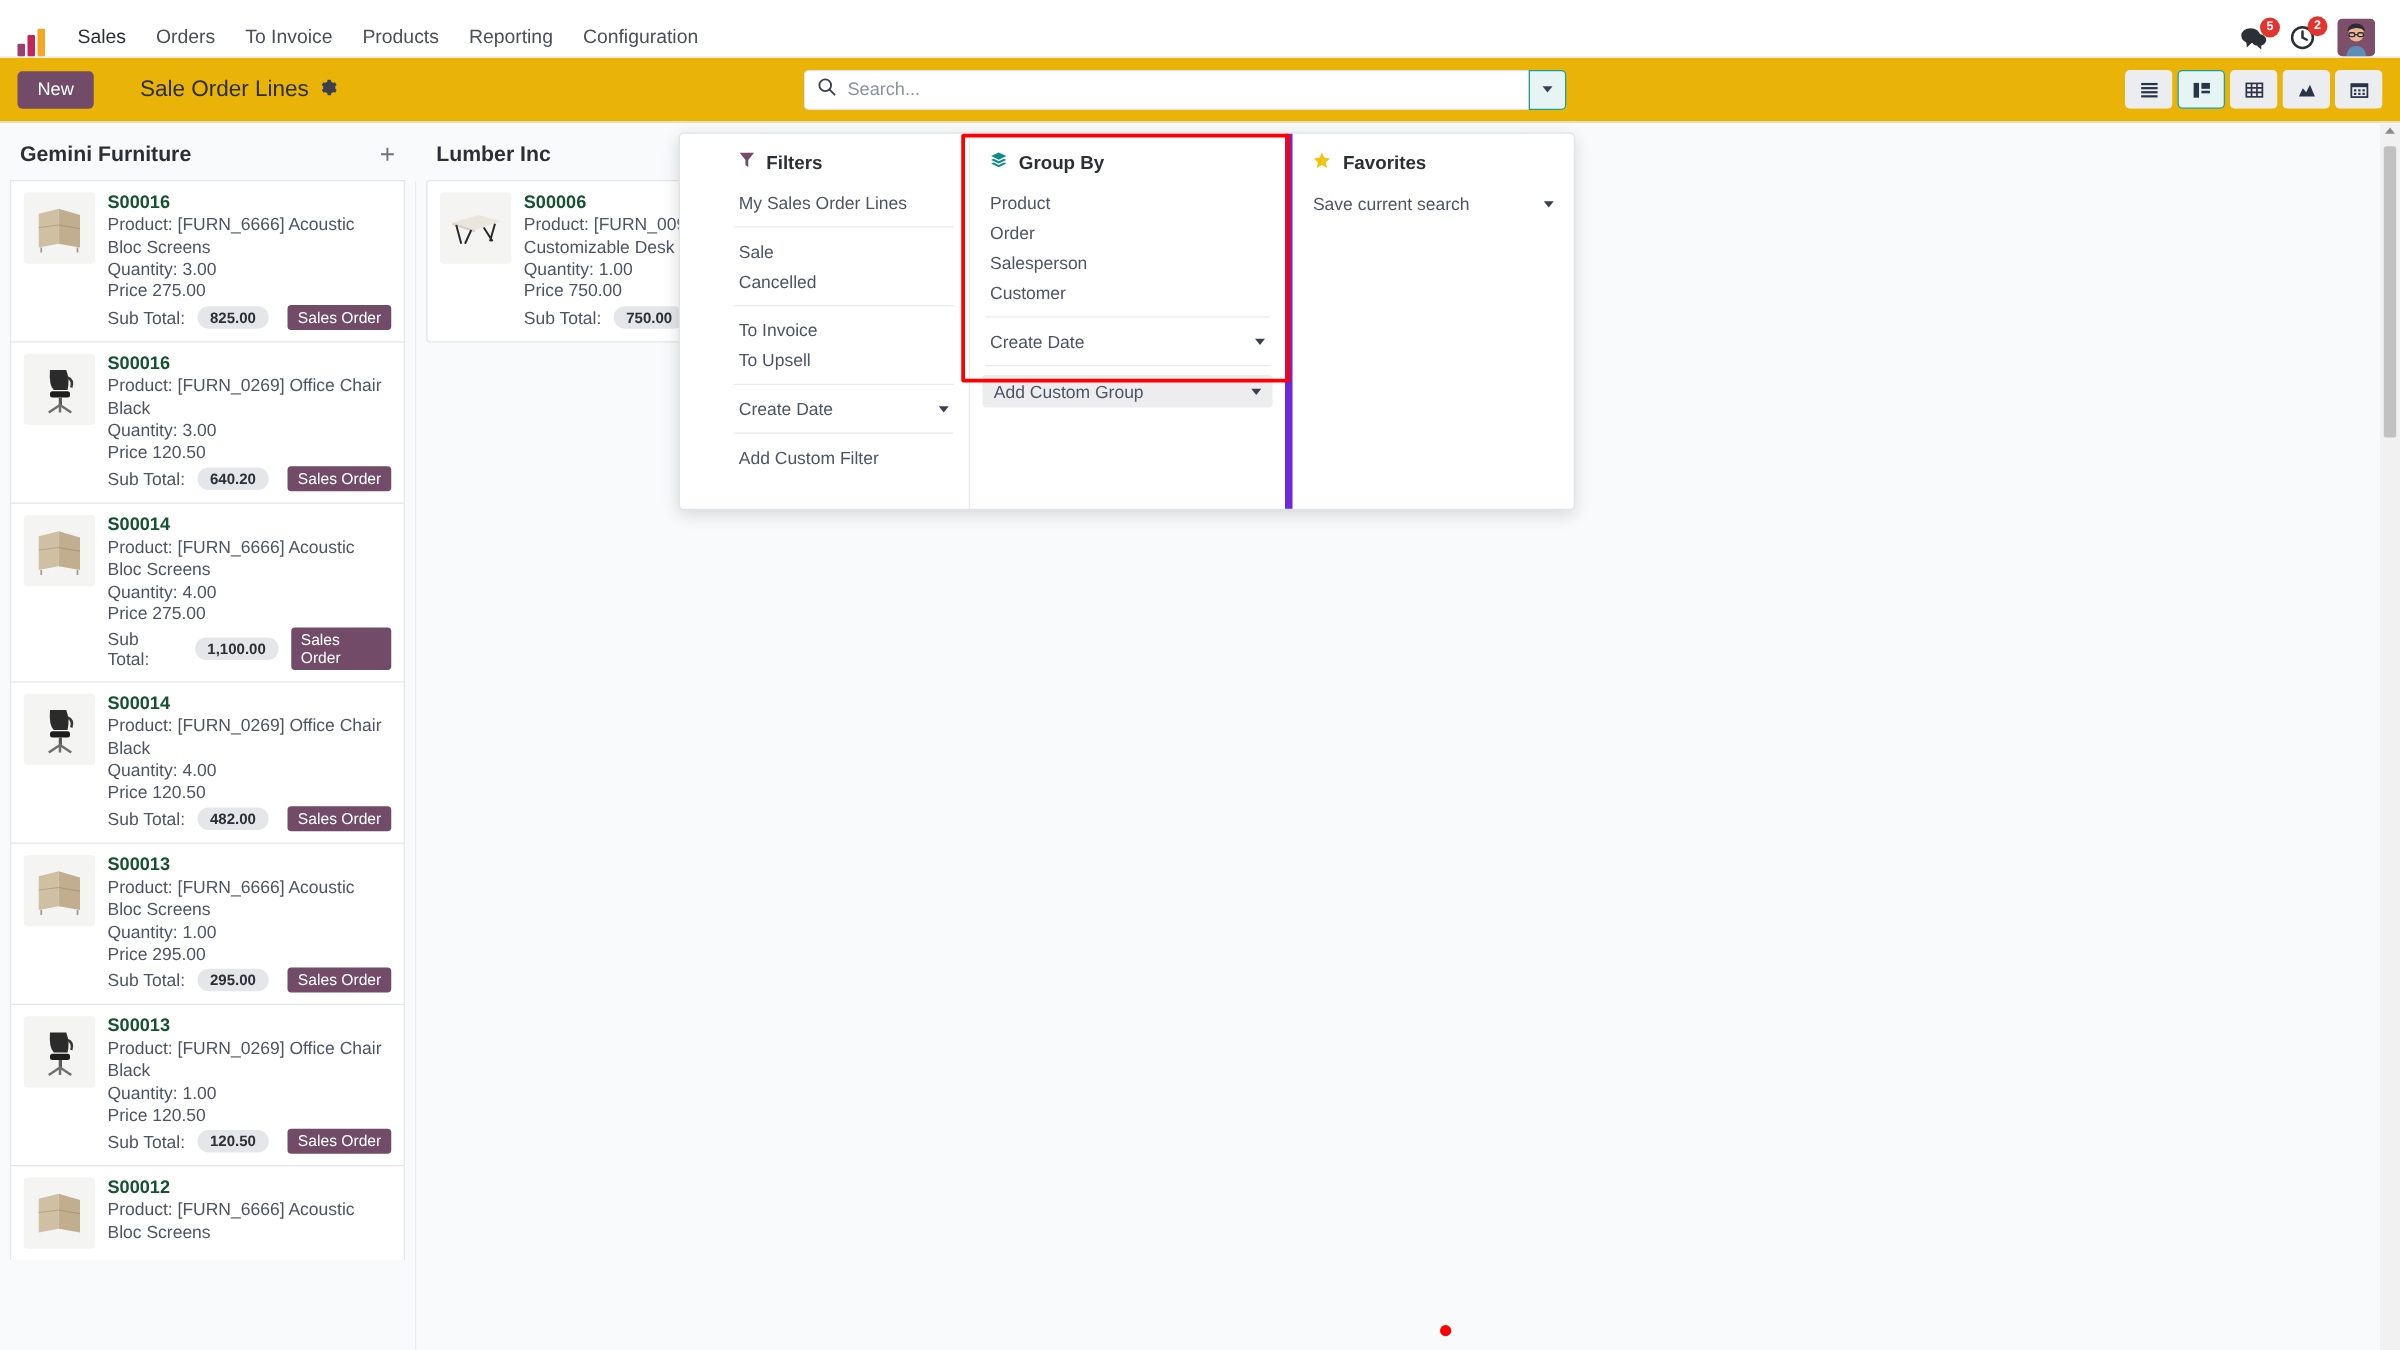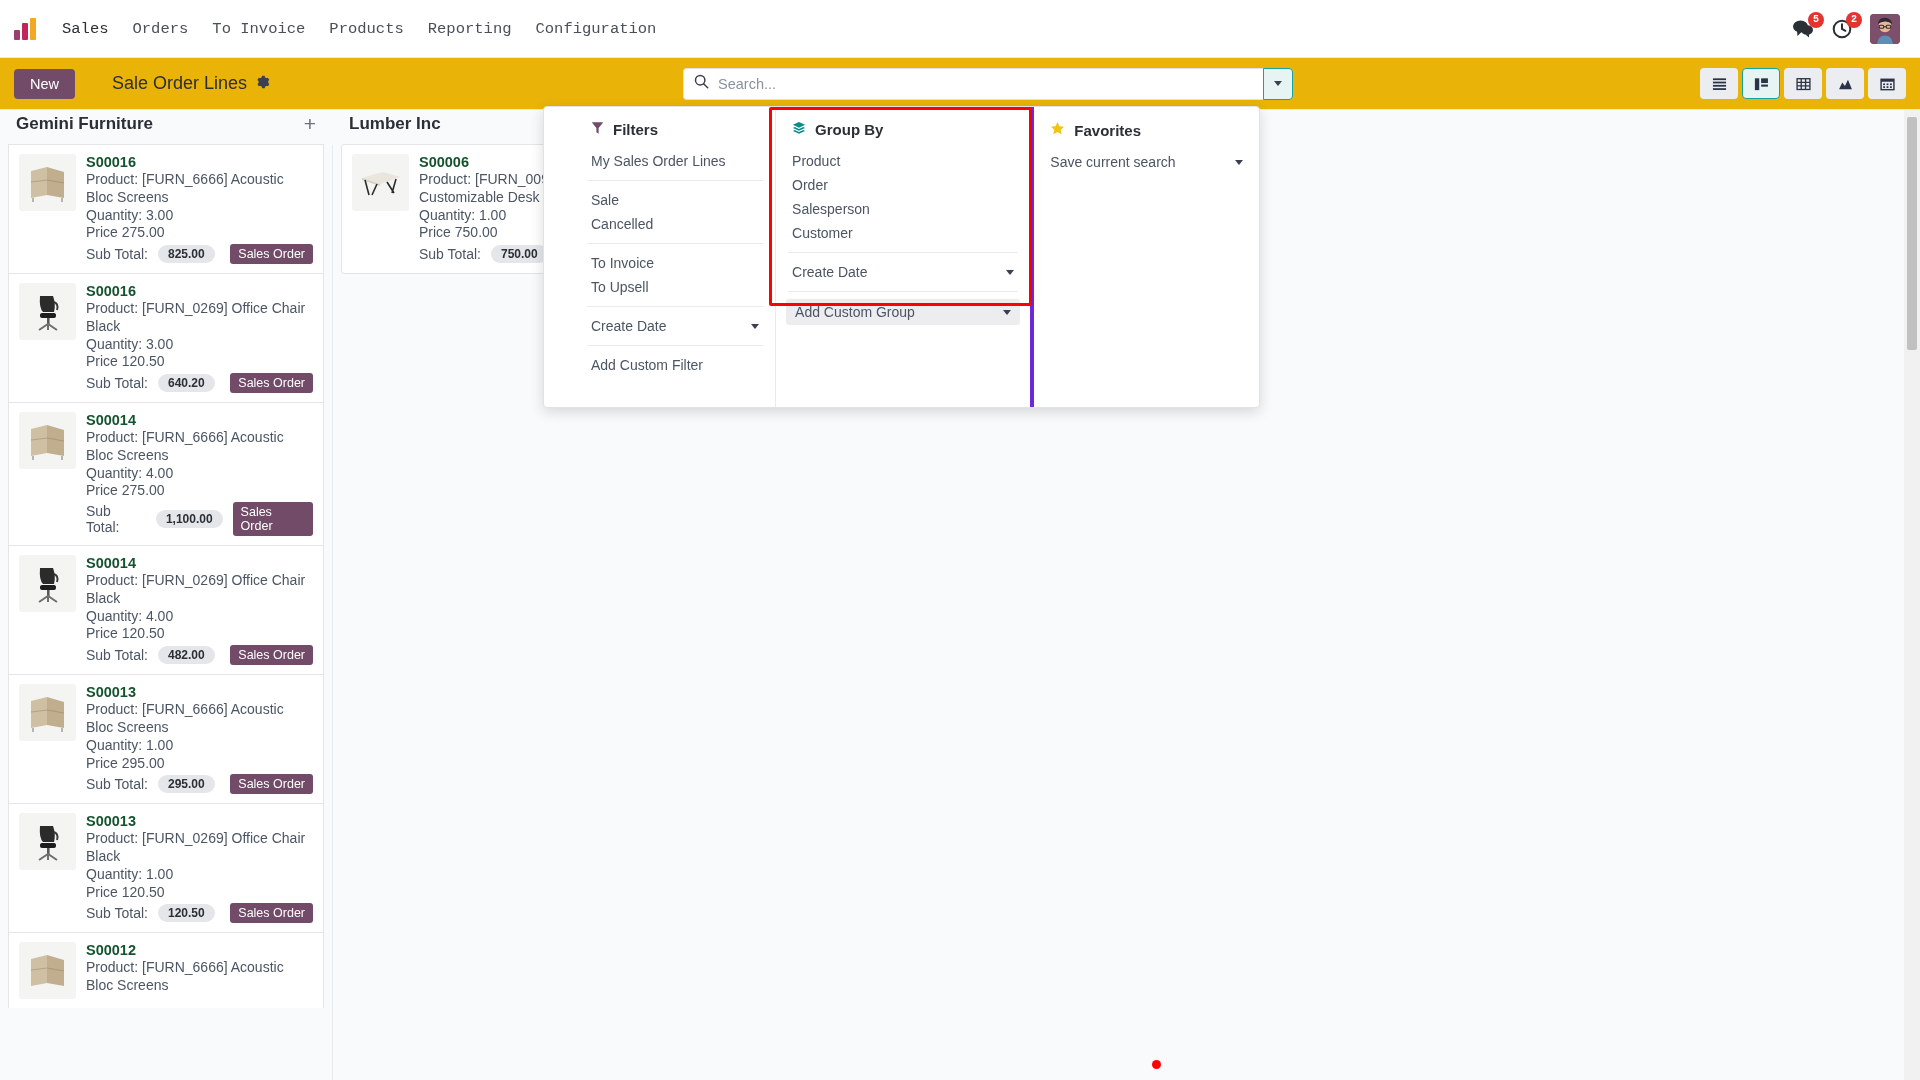--- a/index.html
+++ b/index.html
@@ -5,24 +5,24 @@
   * { box-sizing: border-box; margin: 0; padding: 0; }
   html, body {
     width: 1920px; height: 1080px;
     font-family: "Liberation Sans", sans-serif;
     background: #ffffff; overflow: hidden;
   }
   body { position: relative; }
 
   
   .navbar {
-    height: 58px; background: #ffffff;
-    display: flex; align-items: center;
+    height: 46px; background: #ffffff;
+    display: flex; align-items: flex-end;
     border-bottom: 1px solid #e7e9ed;
-    padding: 0 14px; position: relative; z-index: 5; font-family: Liberation Mono, monospace;
+    padding: 0 14px; position: relative; z-index: 5;
   }
   .brand-logo { width: 26px; height: 22px; display: flex; align-items: flex-end; gap: 2px; margin-right: 10px; }
   .brand-logo i { display: block; width: 6px; border-radius: 1px; }
   .bl1 { height: 10px; background: #9b3d6d; }
   .bl2 { height: 17px; background: #c2255c; }
   .bl3 { height: 22px; background: #f5a623; }
   .nav-item {
     font-size: 15.5px; color: #4a4f59; padding: 6px 12px;
     cursor: pointer; white-space: nowrap;
   }
@@ -46,21 +46,21 @@
     padding: 0 14px; border-bottom: 1px solid #e7e9ed;
     position: relative; z-index: 4; gap: 23px;
   }
   .btn-new {
     background: #714b67; color: #fff; border: none; border-radius: 4px;
     font-size: 14.5px; padding: 7px 16px; cursor: pointer; font-family: inherit;
   }
   .breadcrumb { font-size: 18px; color: #2b2f36; margin-left: 14px; display: flex; align-items: flex-start; gap: 9px; }
 
   .search-wrap {
-    position: absolute; left: 683px; width: 610px;
+    position: absolute; left: 643px; width: 610px;
     display: flex; align-items: center;
   }
   .search-box {
     flex: 1; display: flex; align-items: center; gap: 9px;
     border: 1px solid #dee2e6; border-right: none;
     border-radius: 4px 0 0 4px; height: 32px; padding: 0 10px;
     background: #fff;
   }
   .search-box input {
     border: none; outline: none; font-size: 14.5px; color: #3b4050;
@@ -122,21 +122,21 @@
 
   
   .search-dropdown {
     position: absolute; top: 106px; left: 543px; width: 717px;
     background: #fff; border: 1px solid #dfe2e6; border-radius: 4px;
     box-shadow: 0 4px 14px rgba(0,0,0,0.14);
     display: flex; z-index: 20; min-height: 302px;
   }
   .dd-col { padding: 14px 0 14px 0; }
   .dd-col.filters { width: 204px; border-right: 1px solid #e8eaed; margin-left: 31px; }
-  .dd-col.groupby { width: 262px; border-right: 4px solid #6d28d9; }
+  .dd-col.groupby { width: 262px; border-right: 6px solid #6d28d9; }
   .dd-col.favorites { width: 228px; }
   .dd-head {
     display: flex; align-items: center; gap: 9px;
     padding: 0 16px 11px 16px; font-size: 15px; font-weight: 700; color: #2b2f36;
   }
   .dd-item {
     font-size: 14px; color: #4b5563; padding: 4px 16px; cursor: pointer;
     display: flex; align-items: center; justify-content: space-between;
   }
   .dd-sep { height: 1px; background: #e8eaed; margin: 7px 12px; }

